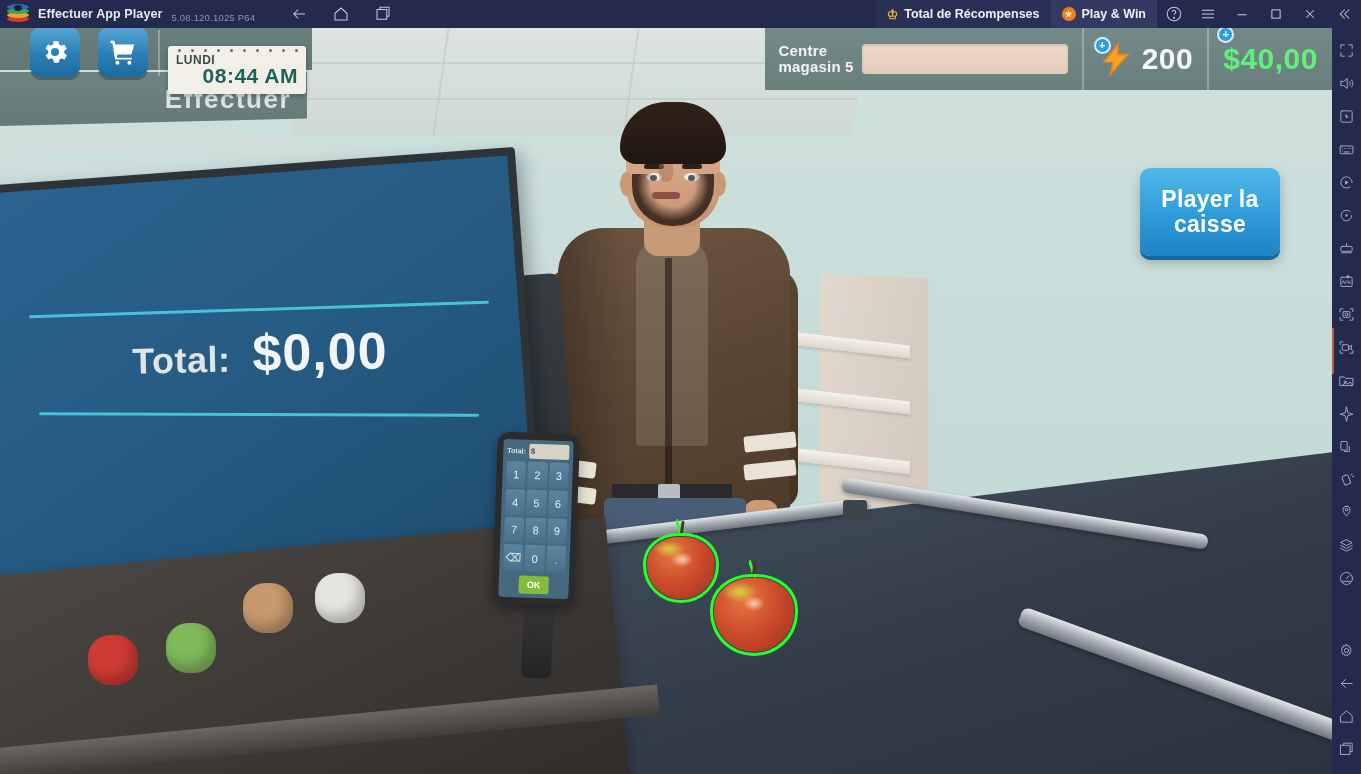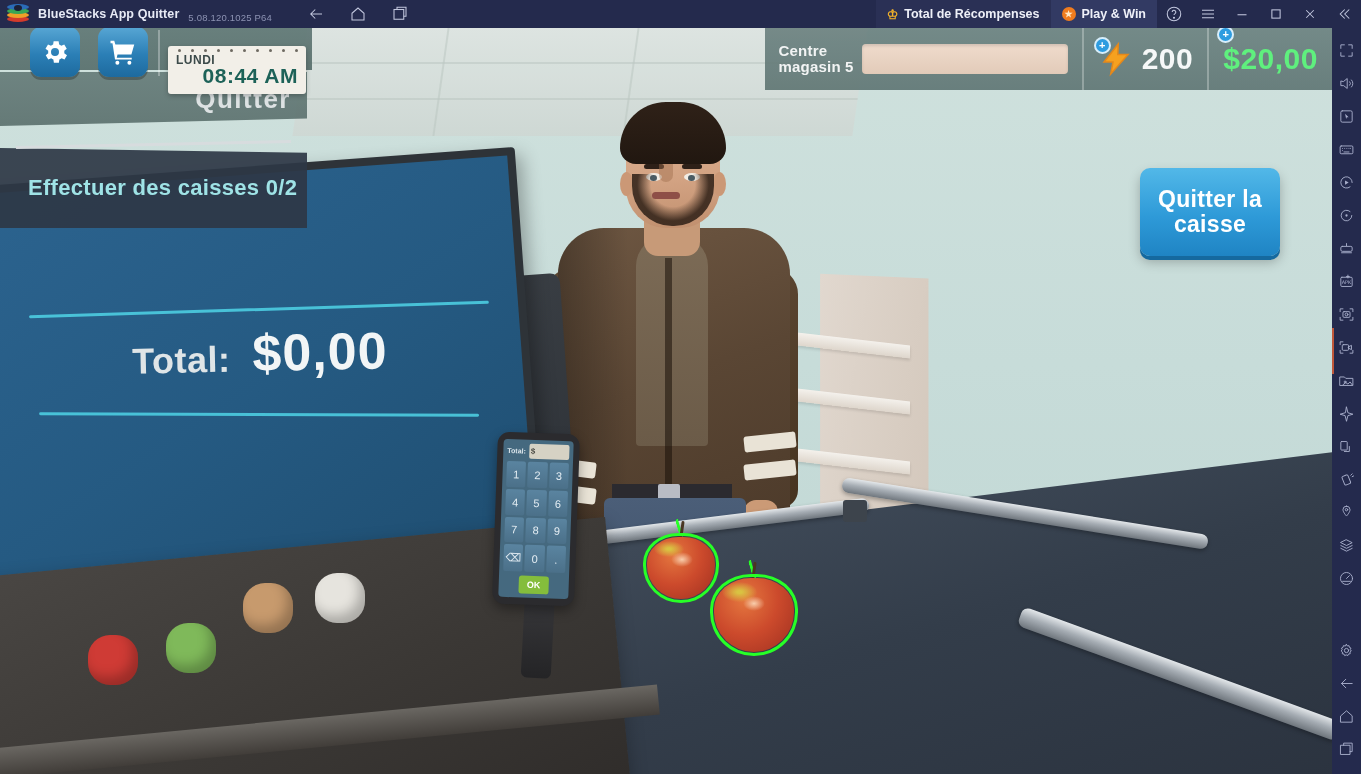--- a/index.html
+++ b/index.html
@@ -364,21 +364,21 @@
           <div class="sc-key">8</div>
           <div class="sc-key">9</div>
           <div class="sc-key">⌫</div>
           <div class="sc-key">0</div>
           <div class="sc-key">.</div>
         </div>
         <div class="sc-ok">OK</div>
       </div>
     </div>
 
-    <div class="quit-btn">Quitter la caisse</div>
+    <div class="quit-btn">Player la caisse</div>
   </div>
 
   <div class="hud-topleft">
     <div class="hud-btn" style="left:30px;">
       <svg viewBox="0 0 24 24">
           <path d="M19.4 13a7.6 7.6 0 000-2l2-1.6-2-3.4-2.4 1a7.5 7.5 0 00-1.7-1l-.4-2.6h-4l-.4 2.6a7.5 7.5 0 00-1.7 1l-2.4-1-2 3.4L6.6 11a7.6 7.6 0 000 2l-2 1.6 2 3.4 2.4-1a7.5 7.5 0 001.7 1l.4 2.6h4l.4-2.6a7.5 7.5 0 001.7-1l2.4 1 2-3.4zM12 15.2A3.2 3.2 0 1115.2 12 3.2 3.2 0 0112 15.2z"></path>
         </svg>
     </div>
     <div class="hud-btn" style="left:98px;">
       <svg viewBox="0 0 24 24">
@@ -398,26 +398,23 @@
           <i></i>
           <i></i>
           <i></i>
       </div>
       <div class="cal-day">LUNDI</div>
       <div class="cal-time">08:44 AM</div>
     </div>
   </div>
 
   <div class="tutorial-head">
-    <span class="tutorial-title">Quitter</span>
+    <span class="tutorial-title">Effectuer</span>
   </div>
   <div class="tutorial-rule"></div>
-  <div class="tutorial-body">
-    <span class="tutorial-task">Effectuer des caisses 0/2</span>
-  </div>
 
   <div class="hud-topright">
     <div class="hr-cell">
       <div class="lvl-label">
         <div>Centre</div>
         <div>magasin 5</div>
       </div>
       <div class="lvl-bar"></div>
     </div>
     <div class="hr-cell">
@@ -425,34 +422,34 @@
         <svg viewBox="0 0 24 24">
             <path d="M13.5 2L4 14h6l-1.5 8L20 9h-6.8z" fill="#f6a11f" stroke="#e5881a" stroke-width="1"></path>
           </svg>
         <div class="plusbadge">+</div>
       </div>
       <span class="energy-val">200</span>
     </div>
     <div class="hr-cell">
       <div style="position:relative;">
         <div class="plusbadge" style="left:-6px;top:-16px;">+</div>
-        <span class="money-val">$20,00</span>
+        <span class="money-val">$40,00</span>
       </div>
     </div>
   </div>
 
   <div class="titlebar">
     <div class="bs-logo">
       <i></i>
         <i></i>
         <i></i>
         <i></i>
         <u></u>
     </div>
-    <span class="bs-title">BlueStacks App Quitter</span>
+    <span class="bs-title">Effectuer App Player</span>
     <span class="bs-ver">5.08.120.1025  P64</span>
 
     <div class="tb-nav">
       <div class="tb-ico">
         <svg viewBox="0 0 24 24">
             <path d="M20 12H5M11 6l-6 6 6 6"></path>
           </svg>
       </div>
       <div class="tb-ico">
         <svg viewBox="0 0 24 24">

